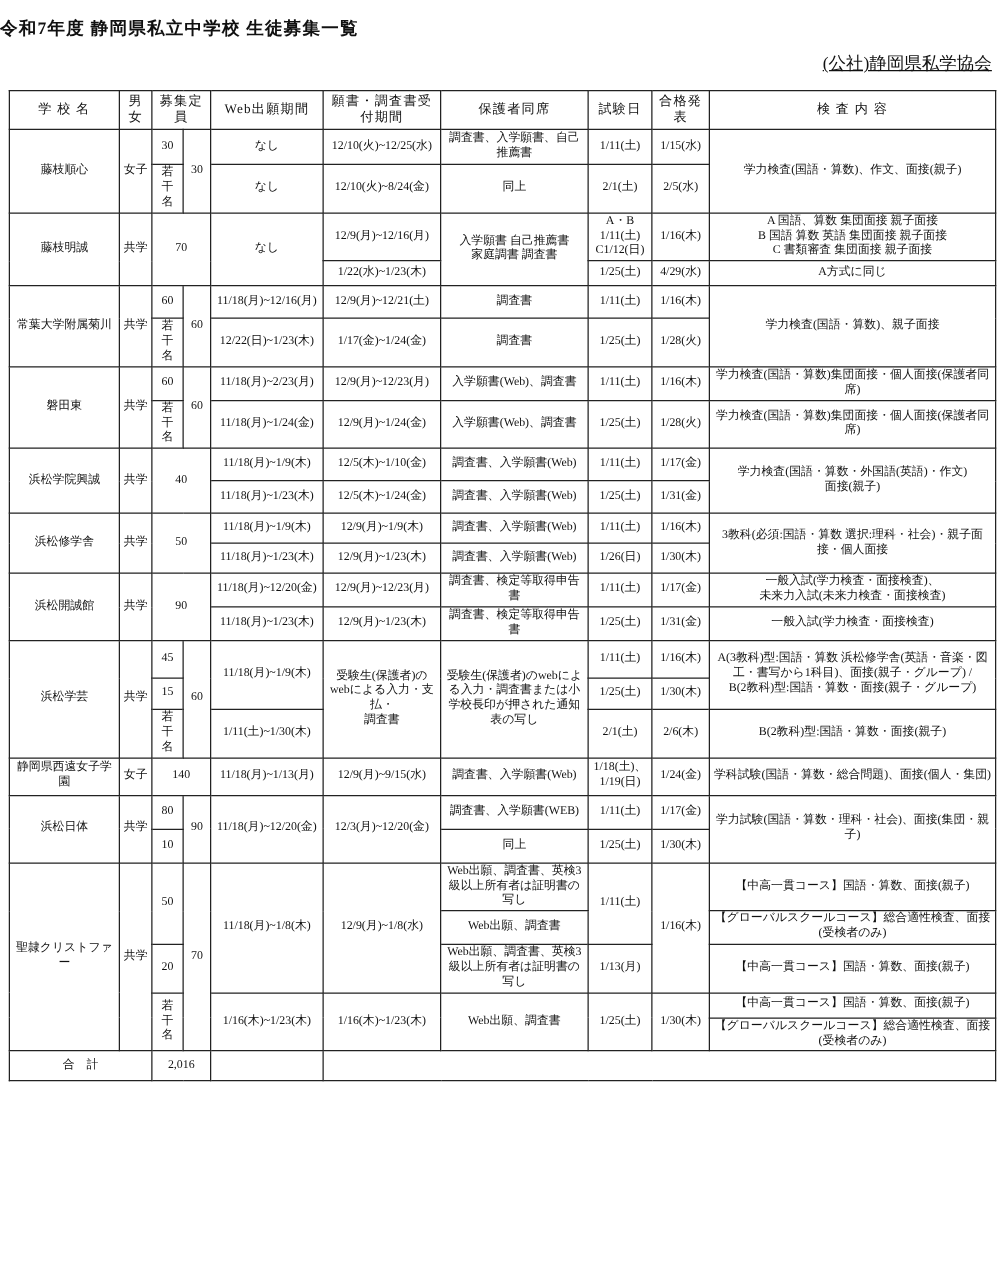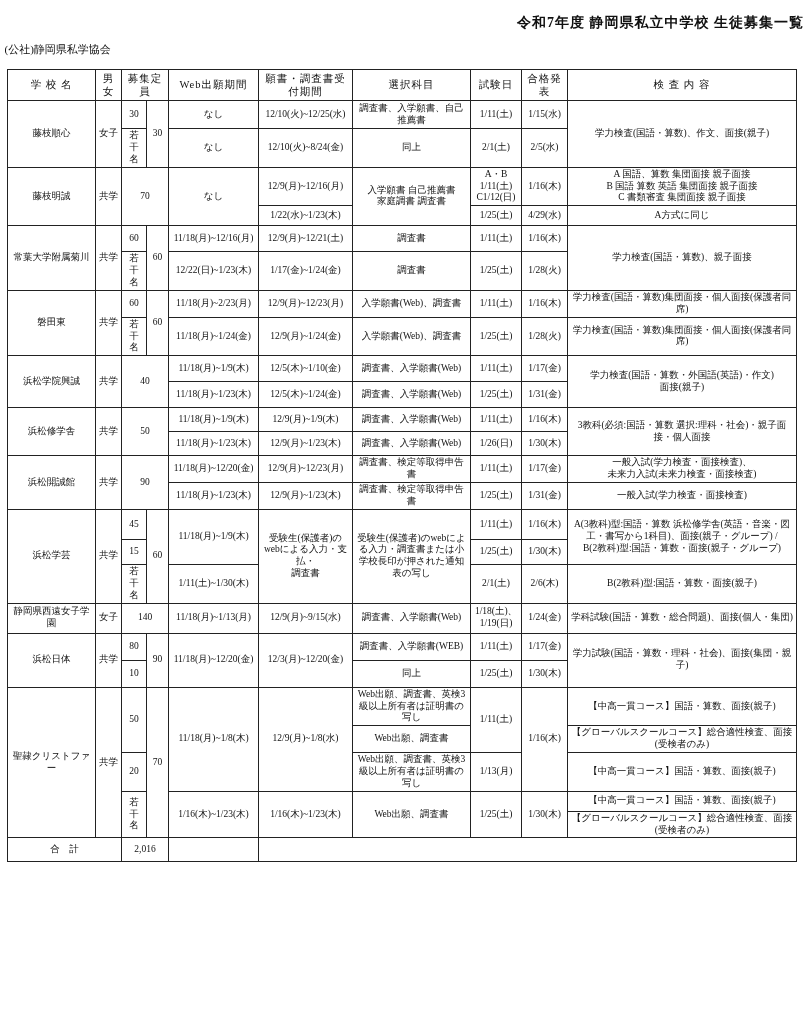--- a/index.html
+++ b/index.html
@@ -2,24 +2,24 @@
 <html><head>
 <meta charset="utf-8">
 <style>
   html,body{margin:0;padding:0;background:#e9e9e9;}
   .page{
     width:804px;height:1024px;background:#ffffff;margin:0 auto;position:relative;
     font-family:"Liberation Serif","DejaVu Serif",serif;color:#111;
     box-sizing:border-box;padding-top:14px;
   }
   .title{
-    text-align:right;font-size:14px;font-weight:bold;letter-spacing:1px;margin:0 0 10px 0;
+    text-align:left;font-size:14px;font-weight:bold;letter-spacing:1px;margin:0 12px 10px 0;
   }
   .publisher{
-    width:789px;margin:0 auto;text-align:left;font-size:11px;padding-right:6px;margin-bottom:1px;
+    width:789px;margin:0 auto;text-align:right;font-size:14px;padding-right:6px;margin-bottom:1px;text-decoration:underline;
   }
   table.main{
     border-collapse:collapse;table-layout:fixed;width:789px;margin:12px auto;
     border:1.5px solid #111;
   }
   table.main th, table.main td{
     border:1px solid #222;
     font-size:9.5px;line-height:1.25;
     padding:1px 3px;
     text-align:center;vertical-align:middle;
@@ -50,21 +50,21 @@
         <col style="width: 46px;">
         <col style="width: 229px;">
       </colgroup>
     <thead>
         <tr>
           <th>学 校 名</th>
           <th>男女</th>
           <th colspan="2">募集定員</th>
           <th>Web出願期間</th>
           <th>願書・調査書受付期間</th>
-          <th>選択科目</th>
+          <th>保護者同席</th>
           <th>試験日</th>
           <th>合格発表</th>
           <th>検 査 内 容</th>
         </tr>
       </thead>
     <tbody>
         <tr style="height: 28px;">
           <td rowspan="2">藤枝順心</td>
           <td rowspan="2">女子</td>
           <td>30</td>

